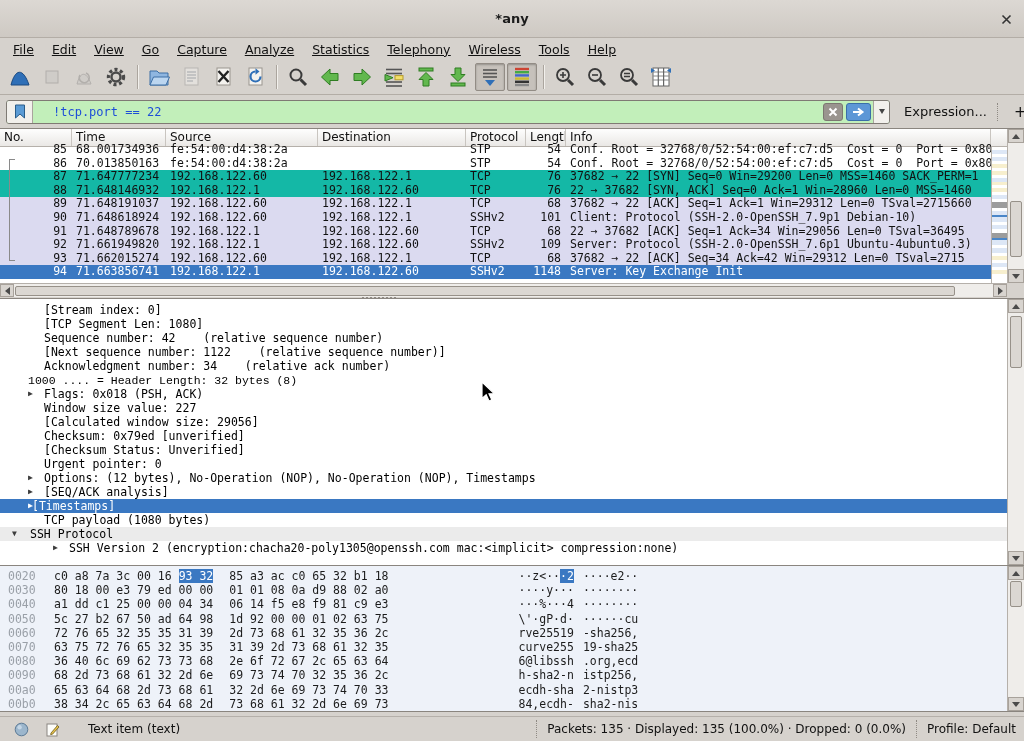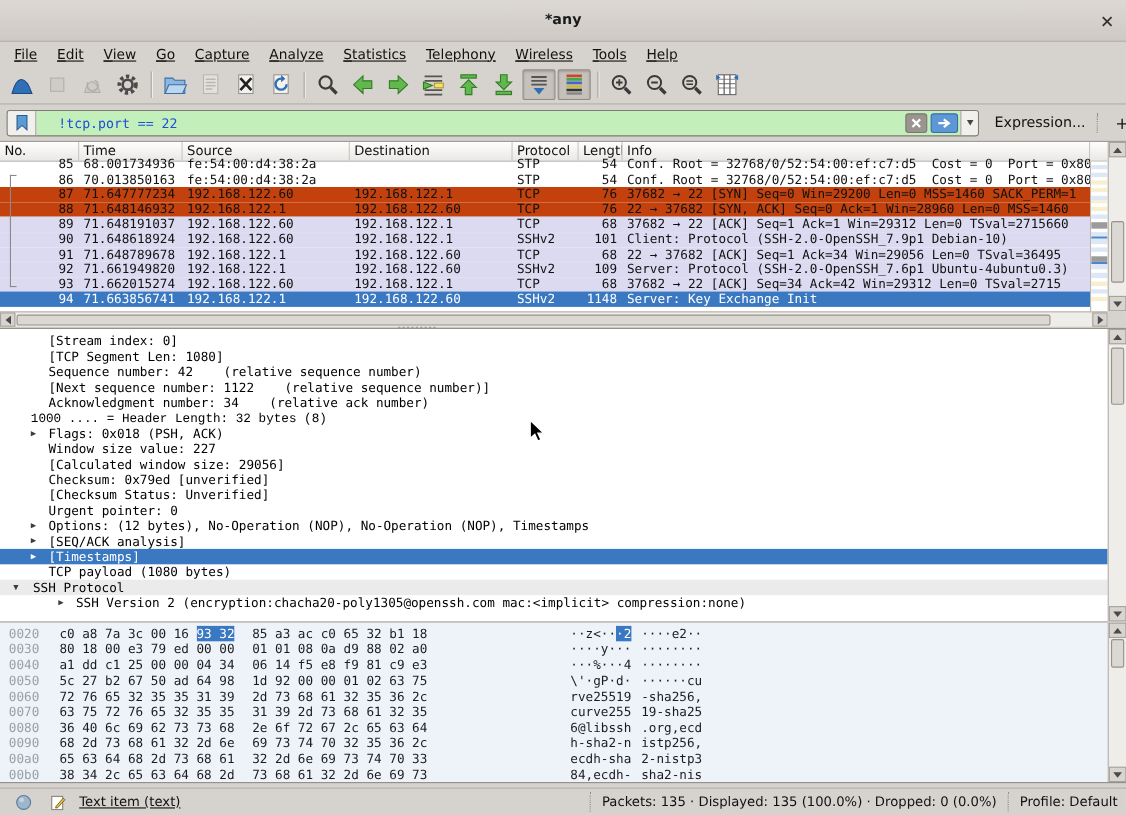--- a/index.html
+++ b/index.html
@@ -53,21 +53,21 @@
              background:linear-gradient(#fefefe,#eae8e5);border-bottom:1px solid #b5b0aa;box-sizing:border-box;}
   .pl-hcell{height:100%;border-right:1px solid #c9c5c0;box-sizing:border-box;font-size:12px;
             padding:1px 0 0 4px;overflow:hidden;white-space:nowrap;}
   .pl-body{position:absolute;left:0;top:14px;width:991px;height:136px;overflow:hidden;
            font:11.5px "DejaVu Sans Mono","Liberation Mono",monospace;}
   .pl-row{display:flex;height:13.6px;line-height:13.6px;white-space:pre;}
   .pl-row>div{overflow:hidden;box-sizing:border-box;white-space:pre;}
   .c-no{text-align:right;padding-right:5px;}
   .c-time,.c-source,.c-destination,.c-protocol,.c-info{padding-left:4px;}
   .c-length{text-align:right;padding-right:5px;}
-  .pl-row.gray{background:#c2410c;}
+  .pl-row.gray{background:#14b8a6;}
   .pl-row.lavender{background:#dbdaf0;}
   .pl-row.selected{background:#3a78c2;color:#fff;}
   .stream-line{position:absolute;left:9px;top:30px;width:5px;height:100px;
                border-left:1px solid #8a8a8a;border-top:1px solid #8a8a8a;border-bottom:1px solid #8a8a8a;}
   .pl-minimap{position:absolute;left:991px;top:18px;width:16px;height:136px;border-left:1px solid #b5b0aa;
               box-sizing:border-box;background:#fff;overflow:hidden;}
   .mm-stripe{width:100%;}
 
   
   .vscroll{position:absolute;width:17px;background:#efedea;border-left:1px solid #b5b0aa;box-sizing:border-box;}
@@ -422,21 +422,21 @@
         <div class="dt-row"><span class="dt-text" style="padding-left: 44px;">Acknowledgment number: 34    (relative ack number)</span></div>
         <div class="dt-row"><span class="dt-text" style="padding-left: 28px; font-family: Liberation Mono, monospace;">1000 .... = Header Length: 32 bytes (8)</span></div>
         <div class="dt-row"><span class="dt-arrow" style="left: 28px;">▶</span><span class="dt-text" style="padding-left: 44px;">Flags: 0x018 (PSH, ACK)</span></div>
         <div class="dt-row"><span class="dt-text" style="padding-left: 44px;">Window size value: 227</span></div>
         <div class="dt-row"><span class="dt-text" style="padding-left: 44px;">[Calculated window size: 29056]</span></div>
         <div class="dt-row"><span class="dt-text" style="padding-left: 44px;">Checksum: 0x79ed [unverified]</span></div>
         <div class="dt-row"><span class="dt-text" style="padding-left: 44px;">[Checksum Status: Unverified]</span></div>
         <div class="dt-row"><span class="dt-text" style="padding-left: 44px;">Urgent pointer: 0</span></div>
         <div class="dt-row"><span class="dt-arrow" style="left: 28px;">▶</span><span class="dt-text" style="padding-left: 44px;">Options: (12 bytes), No-Operation (NOP), No-Operation (NOP), Timestamps</span></div>
         <div class="dt-row"><span class="dt-arrow" style="left: 28px;">▶</span><span class="dt-text" style="padding-left: 44px;">[SEQ/ACK analysis]</span></div>
-        <div class="dt-row selected"><span class="dt-arrow" style="left: 28px;">▶</span><span class="dt-text" style="padding-left: 44px;">[Timestamps]</span></div>
+        <div class="dt-row selected"><span class="dt-arrow" style="left: 28px;">▶</span><span class="dt-text" style="padding-left: 32px;">[Timestamps]</span></div>
         <div class="dt-row"><span class="dt-text" style="padding-left: 44px;">TCP payload (1080 bytes)</span></div>
         <div class="dt-row protocol"><span class="dt-arrow" style="left: 12px;">▼</span><span class="dt-text" style="padding-left: 30px;">SSH Protocol</span></div>
         <div class="dt-row"><span class="dt-arrow" style="left: 53px;">▶</span><span class="dt-text" style="padding-left: 69px;">SSH Version 2 (encryption:chacha20-poly1305@openssh.com mac:&lt;implicit&gt; compression:none)</span></div>
       </div>
     <div class="vscroll" style="left:1007px;top:0;height:266px;">
       <div class="sb-btn" style="top:0;">
           <div class="arr-up"></div>
         </div>
       <div class="sb-thumb" style="top:17px;height:52px;"></div>
       <div class="sb-btn" style="top:252px;">
@@ -471,21 +471,21 @@
 
   <div class="statusbar">
     <svg width="15" height="15" viewBox="0 0 15 15" style="margin-left:14px;">
         <circle cx="7.5" cy="7.5" r="6.3" fill="#9cb6cc" stroke="#5c7a96"></circle>
         <circle cx="5.6" cy="5.2" r="2.2" fill="#c4d6e6"></circle>
       </svg>
     <svg width="15" height="15" viewBox="0 0 15 15" style="margin-left:16px;">
         <rect x="2" y="2" width="10" height="12" fill="#fdfdfa" stroke="#8a8581"></rect>
         <path d="M6 11 L12.5 3.5 L14 5 L7.5 12.2 L5.6 12.6 Z" fill="#e8c24a" stroke="#6b5a1e" stroke-width="0.8"></path>
       </svg>
-    <div class="sb-text" style="margin-left:12px;text-decoration:underline;">Text item (text)</div>
+    <div class="sb-text" style="margin-left:28px;">Text item (text)</div>
     <div class="sb-spacer"></div>
     <div class="fb-sep"></div>
     <div class="sb-text">Packets: 135 · Displayed: 135 (100.0%) · Dropped: 0 (0.0%)</div>
     <div class="fb-sep"></div>
     <div class="sb-text" style="margin-right:8px;">Profile: Default</div>
   </div>
 
   <svg class="mouse-cursor" width="16" height="22" viewBox="0 0 16 22">
     <path d="M1 1 L1 17.5 L5.2 13.8 L8 20 L10.8 18.7 L8 12.8 L13.4 12.8 Z" fill="#000" stroke="#fff" stroke-width="1.2"></path>
   </svg>

